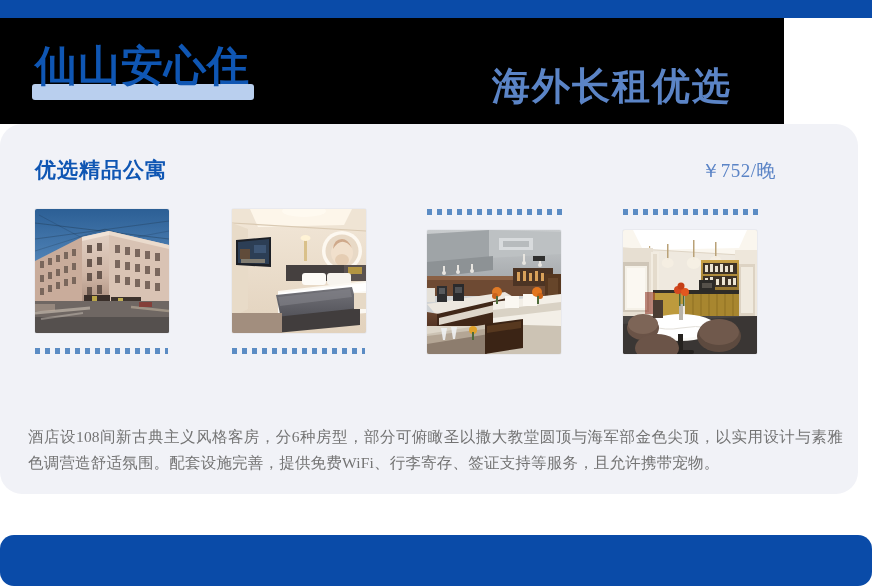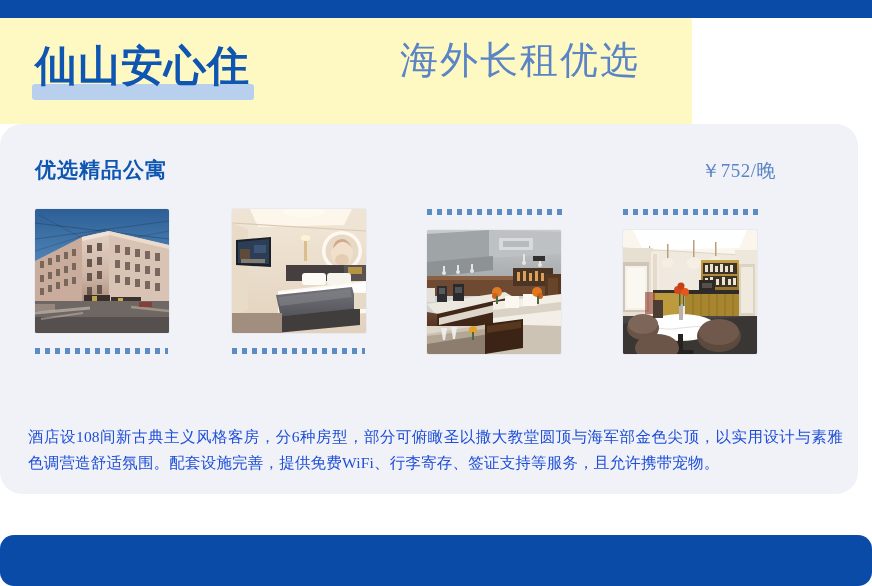--- a/index.html
+++ b/index.html
@@ -13,40 +13,40 @@
   .page{position:relative;width:872px;height:586px;overflow:hidden;background:#ffffff;}
 
   
   .top-bar{
     position:absolute;left:0;top:0;width:872px;height:18px;
     background:#0a4ba8;
   }
 
   
   .header{
-    position:absolute;left:0;top:18px;width:692px;height:106px;
-    background:#fef9c3;
+    position:absolute;left:0;top:18px;width:784px;height:106px;
+    background:#000000;
   }
   .brand-wrap{
     position:absolute;left:35px;top:26px;
   }
   .brand-hl{
     position:absolute;left:-3px;top:40px;width:222px;height:16px;
     background:#b9cfee;border-radius:3px;
   }
   .brand-title{
     position:relative;
     font-size:42px;line-height:44px;font-weight:bold;
     color:#0f56b3;
     letter-spacing:1px;
     white-space:nowrap;
   }
   .header-right{
-    position:absolute;right:52px;top:20px;
-    font-size:38px;line-height:44px;font-weight:normal;
+    position:absolute;right:52px;top:46px;
+    font-size:38px;line-height:44px;font-weight:bold;
     color:#5b84c6;
     letter-spacing:2px;
     white-space:nowrap;
   }
 
   
   .card{
     position:absolute;left:0;top:124px;width:858px;height:370px;
     background:#f1f2f7;
     border-radius:22px;
@@ -85,21 +85,21 @@
     background-image:repeating-linear-gradient(to right,#5b8cc4 0,#5b8cc4 5px,rgba(0,0,0,0) 5px,rgba(0,0,0,0) 10px);
     background-repeat:repeat-x;
   }
   .dots-below{width:133px;margin-top:15px;}
   .dots-above{width:135px;margin-bottom:15px;}
 
   
   .desc{
     position:absolute;left:28px;top:300px;width:815px;
     font-size:15.5px;line-height:26px;
-    color:#1d4ed8;
+    color:#737373;
     letter-spacing:0.2px;
     text-align:justify;
   }
 
   
   .bottom-bar{
     position:absolute;left:0;top:535px;width:872px;height:51px;
     background:#0a4ba8;border-radius:14px;
   }
 </style>

